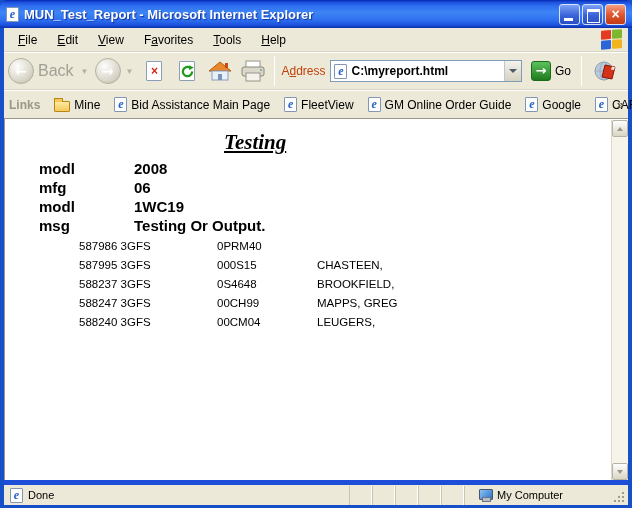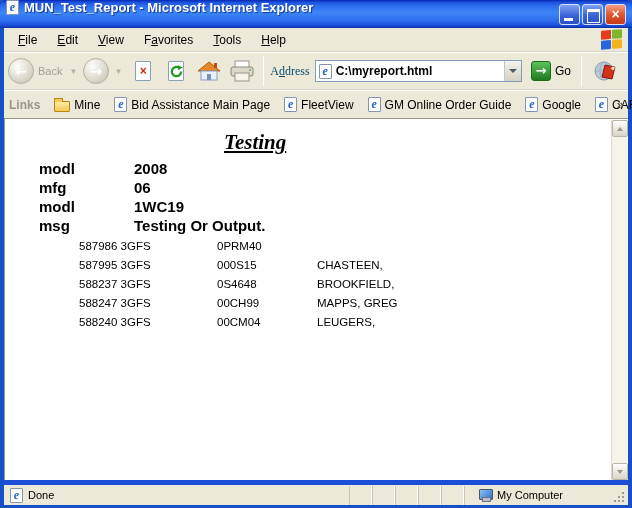--- a/index.html
+++ b/index.html
@@ -6,21 +6,21 @@
   html,body { width:632px; height:508px; overflow:hidden; }
   body { font-family:"Liberation Sans", sans-serif; background:#fff; }
 
   .window { position:relative; width:632px; height:508px; background:#1650c8; overflow:hidden; }
 
   
   .titlebar {
     position:absolute; top:0; left:0; width:632px; height:28px;
     background:linear-gradient(180deg,#0527b4 0%,#1c50dc 8%,#2e6ff0 22%,#3d85f5 45%,#2e6ff0 72%,#1c50dc 90%,#0b2fa8 100%);
     border-radius:7px 7px 0 0;
-    display:flex; align-items:flex-start; padding:0 6px;
+    display:flex; align-items:center; padding:0 6px;
   }
   .titlebar .title {
     color:#fff; font-weight:bold; font-size:13px; margin-left:5px;
     text-shadow:1px 1px 1px #12359c; white-space:nowrap;
   }
   .win-buttons { position:absolute; right:6px; top:4px; display:flex; gap:2px; }
   .win-btn {
     position:relative; width:21px; height:21px; border-radius:3px;
     border:1px solid #d6e2fb; color:#fff; cursor:default;
   }
@@ -48,31 +48,31 @@
     height:38px; display:flex; align-items:center; gap:3px; padding:0 4px;
     border-top:1px solid #fff; border-bottom:1px solid #d8d4c6;
   }
   .nav-group { display:flex; align-items:center; gap:2px; }
   .nav-circle {
     width:26px; height:26px; border-radius:50%;
     background:radial-gradient(circle at 35% 30%, #fdfdfb, #d8d5c8 65%, #bcb8a8);
     border:1px solid #b4b0a0; color:#fff; font-family:"DejaVu Sans",sans-serif;
     font-size:14px; font-weight:bold; text-align:center; line-height:24px;
   }
-  .nav-label { color:#a0a094; font-size:11px; margin:0 2px; }
+  .nav-label { color:#a0a094; font-size:16px; margin:0 2px; }
   .drop-arrow { color:#b4b0a2; font-size:8px; margin:0 3px; }
   .tool-btn { width:30px; height:30px; display:flex; align-items:center; justify-content:center; border-radius:3px; }
   .doc-icon { position:relative; width:16px; height:20px; background:#fff; border:1px solid #8aa0b8;
     border-radius:1px; display:flex; align-items:center; justify-content:center; }
   .stop-x { color:#d42616; font-weight:bold; font-size:12px; }
   .home-svg, .print-svg, .refresh-svg { display:block; }
   .separator { width:1px; height:30px; background:#d0ccba; border-right:1px solid #fff; margin:0 3px; }
 
   .address-section { display:flex; align-items:center; flex:1; gap:5px; }
-  .address-label { font-size:12px; color:#0c4a6e;font-family:Liberation Serif, serif; }
+  .address-label { font-size:12px; color:#c2410c; }
   .address-field {
     flex:1; height:22px; background:#fff; border:1px solid #7f9db9;
     display:flex; align-items:center; padding-left:3px; font-size:12px; position:relative;
   }
   .address-text { margin-left:4px; flex:1;font-weight:bold; }
   .combo-btn { width:17px; height:20px; background:linear-gradient(180deg,#f4f3ec,#d6d2c0);
     border-left:1px solid #b8c8da; display:flex; align-items:center; justify-content:center; }
   .combo-arrow { width:0; height:0; border-left:4px solid transparent; border-right:4px solid transparent; border-top:4px solid #4a5a6a; }
   .go-group { display:flex; align-items:center; gap:4px; padding:0 4px; }
   .go-btn { width:20px; height:20px; border-radius:3px; border:1px solid #1a6a1a;

